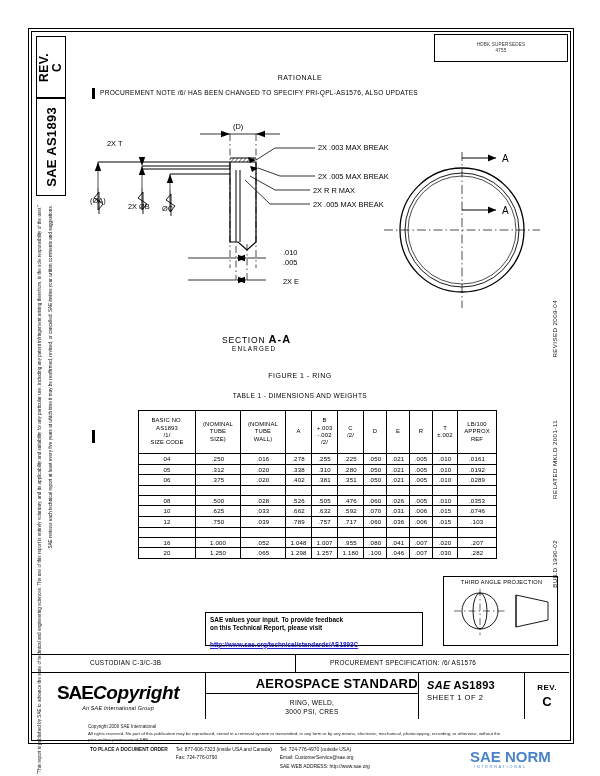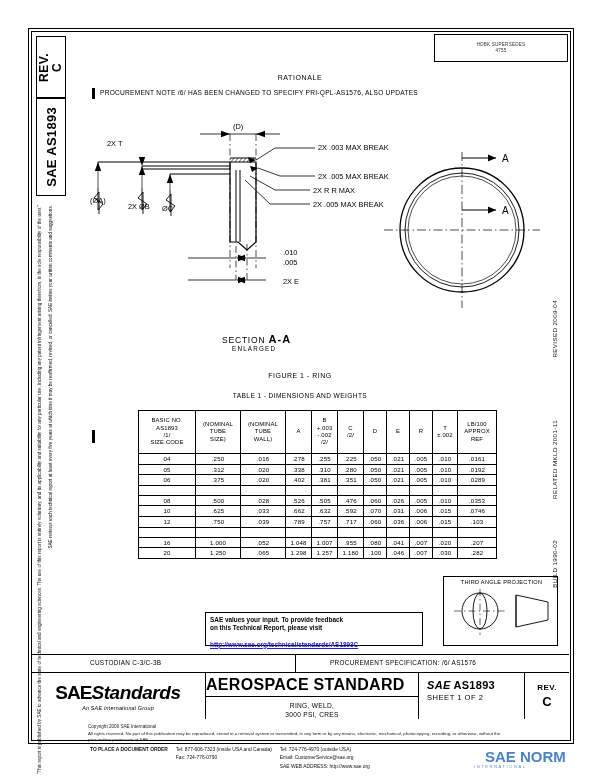--- a/index.html
+++ b/index.html
@@ -82,38 +82,38 @@
   
   .tblock{position:absolute;left:31px;top:673px;width:538px;height:46px;box-sizing:border-box;}
   .tb-cell{position:absolute;top:0;height:46px;box-sizing:border-box;border-right:1.4px solid #000;}
   .tb-logo{left:0;width:175px;display:flex;flex-direction:column;align-items:center;justify-content:center;}
   .tb-mid{left:175px;width:213px;}
   .tb-num{left:388px;width:106px;padding:6px 0 0 8px;}
   .tb-rev{left:494px;width:44px;border-right:none;display:flex;flex-direction:column;
           align-items:center;justify-content:center;}
   .logo-line{font-size:19px;font-weight:bold;font-style:italic;letter-spacing:-.4px;white-space:nowrap;}
   .logo-sub{font-size:5.4px;font-style:italic;letter-spacing:.2px;margin-top:1px;}
-  .tb-mid .t1{text-align:left;font-size:16px;font-weight:bold;letter-spacing:.3px;margin-top:3px;
+  .tb-mid .t1{text-align:right;font-size:13px;font-weight:bold;letter-spacing:.3px;margin-top:3px;
               border-bottom:1.1px solid #000;padding-bottom:2px;}
   .tb-mid .t2{text-align:center;font-size:6.6px;margin-top:5px;letter-spacing:.3px;}
   .tb-mid .t3{text-align:center;font-size:6.6px;margin-top:2px;letter-spacing:.3px;}
   .tb-num .n1{font-size:11px;font-weight:bold;letter-spacing:.3px;}
   .tb-num .n1 .sae{font-size:11px;font-weight:bold;font-style:italic;}
   .tb-num .n2{font-size:7.6px;letter-spacing:.5px;margin-top:2px;}
   .tb-rev .r1{font-size:8px;font-weight:bold;letter-spacing:.4px;}
   .tb-rev .r2{font-size:13px;font-weight:bold;margin-top:2px;}
 
   
   .foot{position:absolute;left:88px;top:724px;width:420px;}
   .foot .f1{font-size:4.6px;line-height:6.2px;color:#222;}
   .foot .f2{font-size:4.4px;line-height:6px;color:#222;margin-top:1px;}
   .foot-tbl{margin-top:1.5px;font-size:4.9px;line-height:6.4px;color:#111;}
   .foot-tbl td{padding:0 6px 0 0;font-size:4.9px;white-space:nowrap;}
   .bold{font-weight:bold;}
-  .wm{position:absolute;left:485px;top:748px;font-size:15px;font-weight:bold;color:#2a6ebb;opacity:.85;}
+  .wm{position:absolute;left:470px;top:748px;font-size:15px;font-weight:bold;color:#2a6ebb;opacity:.85;}
   .wm-sub{position:absolute;left:474px;top:764px;font-size:4px;color:#2a6ebb;letter-spacing:1.6px;opacity:.8;}
 </style>
 </head>
 <body>
 
 <div class="page">
 
   <div class="frame"></div>
   <div class="inner-frame"></div>
 
@@ -438,21 +438,21 @@
   </div>
 
   <div class="cust-row"></div>
   <div class="cust-div"></div>
   <div class="cust-txt">CUSTODIAN  C-3/C-3B</div>
   <div class="proc-txt">PROCUREMENT SPECIFICATION: /6/ AS1576</div>
 
   <div class="tblock">
     <div class="tb-cell tb-logo">
       <div class="logo-line">
-        <span style="font-style:normal;letter-spacing:-1px;">SAE</span><span>Standards</span>
+        <span style="font-style:normal;letter-spacing:-1px;">SAE</span><span>Copyright</span>
       </div>
       <div class="logo-sub">An SAE International Group</div>
     </div>
     <div class="tb-cell tb-mid">
       <div class="t1">AEROSPACE STANDARD</div>
       <div class="t2">RING, WELD,</div>
       <div class="t3">3000 PSI, CRES</div>
     </div>
     <div class="tb-cell tb-num">
       <div class="n1">

